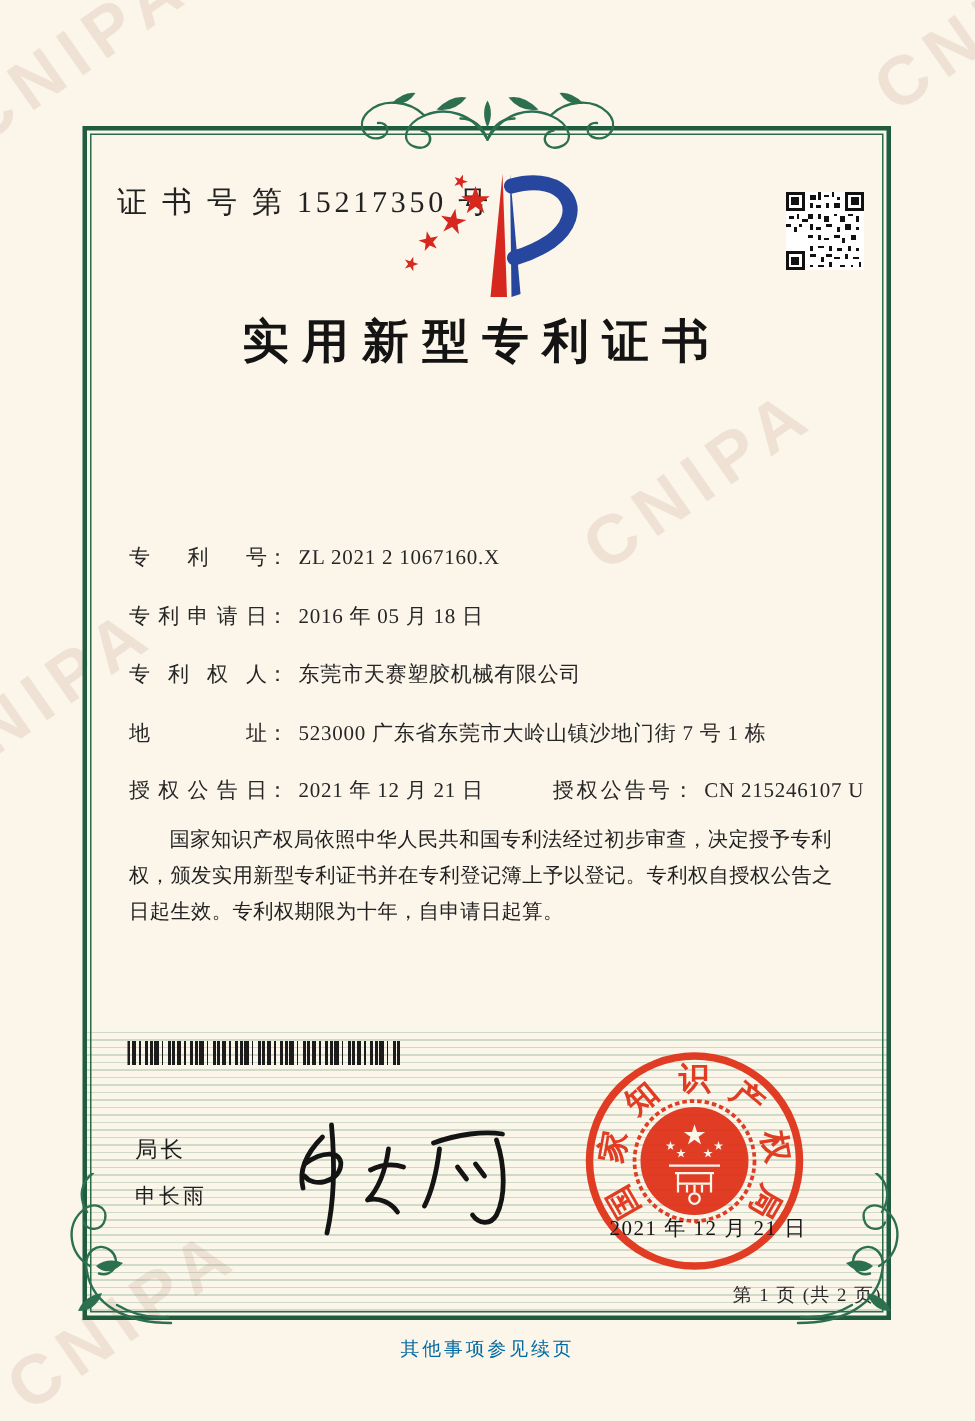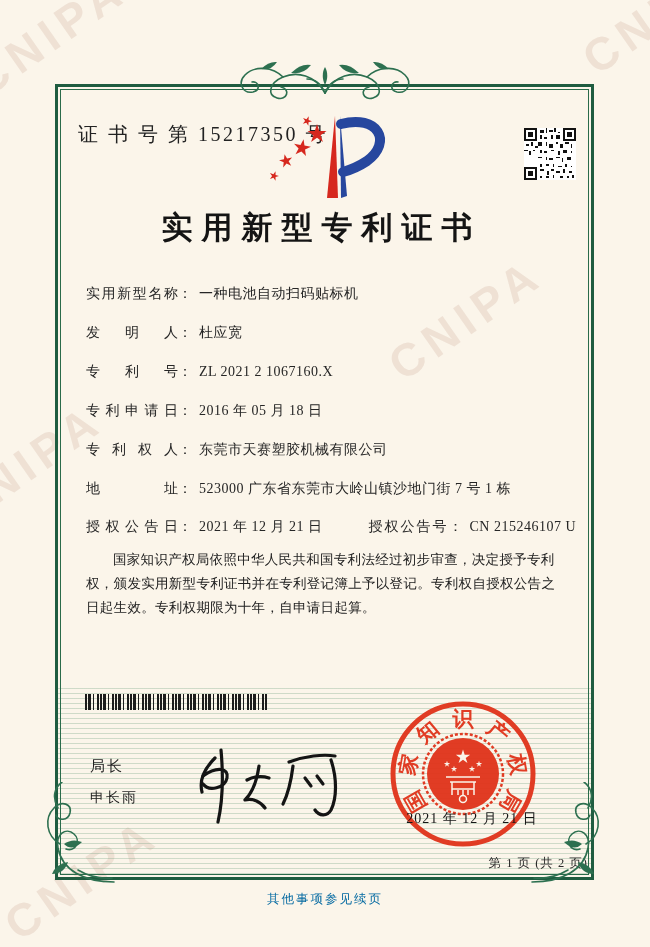--- a/index.html
+++ b/index.html
@@ -148,26 +148,20 @@
                M9,12h1v2h-1z M11,13h2v1h-2z M15,12h2v1h-2z M19,13h1v2h-1z M22,12h2v2h-2z M26,13h1v1h-1z
                M8,16h2v1h-2z M12,16h1v2h-1z M14,17h2v1h-2z M18,16h2v1h-2z M21,17h1v2h-1z M24,16h2v2h-2z
                M9,20h1v2h-1z M12,20h2v1h-2z M16,20h1v2h-1z M19,21h2v1h-2z M23,20h1v2h-1z M26,21h1v1h-1z
                M9,23h2v1h-2z M13,24h1v2h-1z M15,23h2v1h-2z M18,24h2v1h-2z M22,23h1v2h-1z M25,24h2v1h-2z
                M9,27h1v1h-1z M12,27h2v1h-2z M16,26h1v2h-1z M20,27h2v1h-2z M24,27h1v1h-1z M27,26h1v2h-1z"></path>
     </g>
   </svg>
 
   <div class="title">实用新型专利证书</div>
 
-  <div class="field-row r1">
-    <span class="flabel">实用新型名称</span><span class="fcolon">：</span><span class="fvalue">一种电池自动扫码贴标机</span>
-  </div>
-  <div class="field-row r2">
-    <span class="flabel">发明人</span><span class="fcolon">：</span><span class="fvalue">杜应宽</span>
-  </div>
   <div class="field-row r3">
     <span class="flabel">专利号</span><span class="fcolon">：</span><span class="fvalue">ZL 2021 2 1067160.X</span>
   </div>
   <div class="field-row r4">
     <span class="flabel">专利申请日</span><span class="fcolon">：</span><span class="fvalue">2016 年 05 月 18 日</span>
   </div>
   <div class="field-row r5">
     <span class="flabel">专利权人</span><span class="fcolon">：</span><span class="fvalue">东莞市天赛塑胶机械有限公司</span>
   </div>
   <div class="field-row r6">

